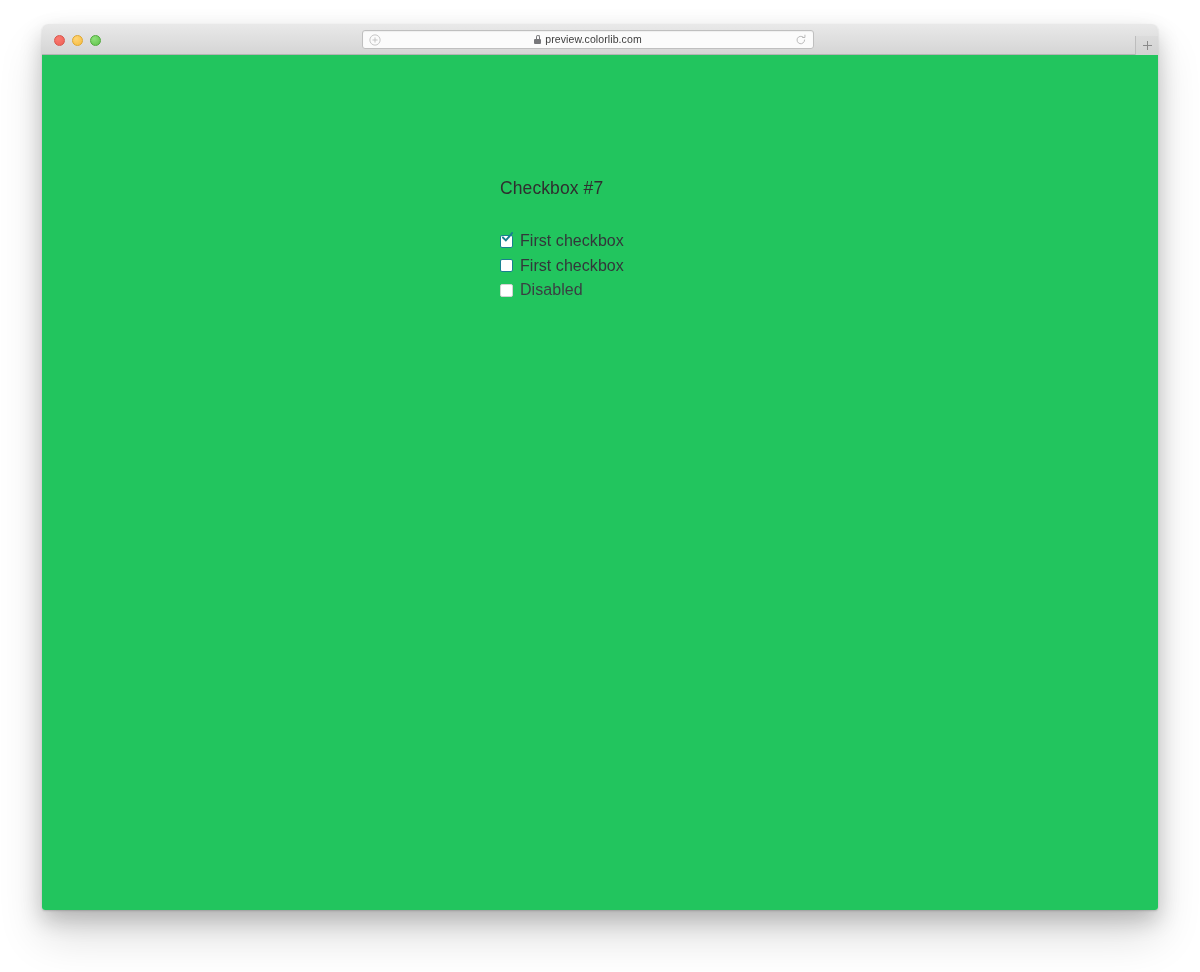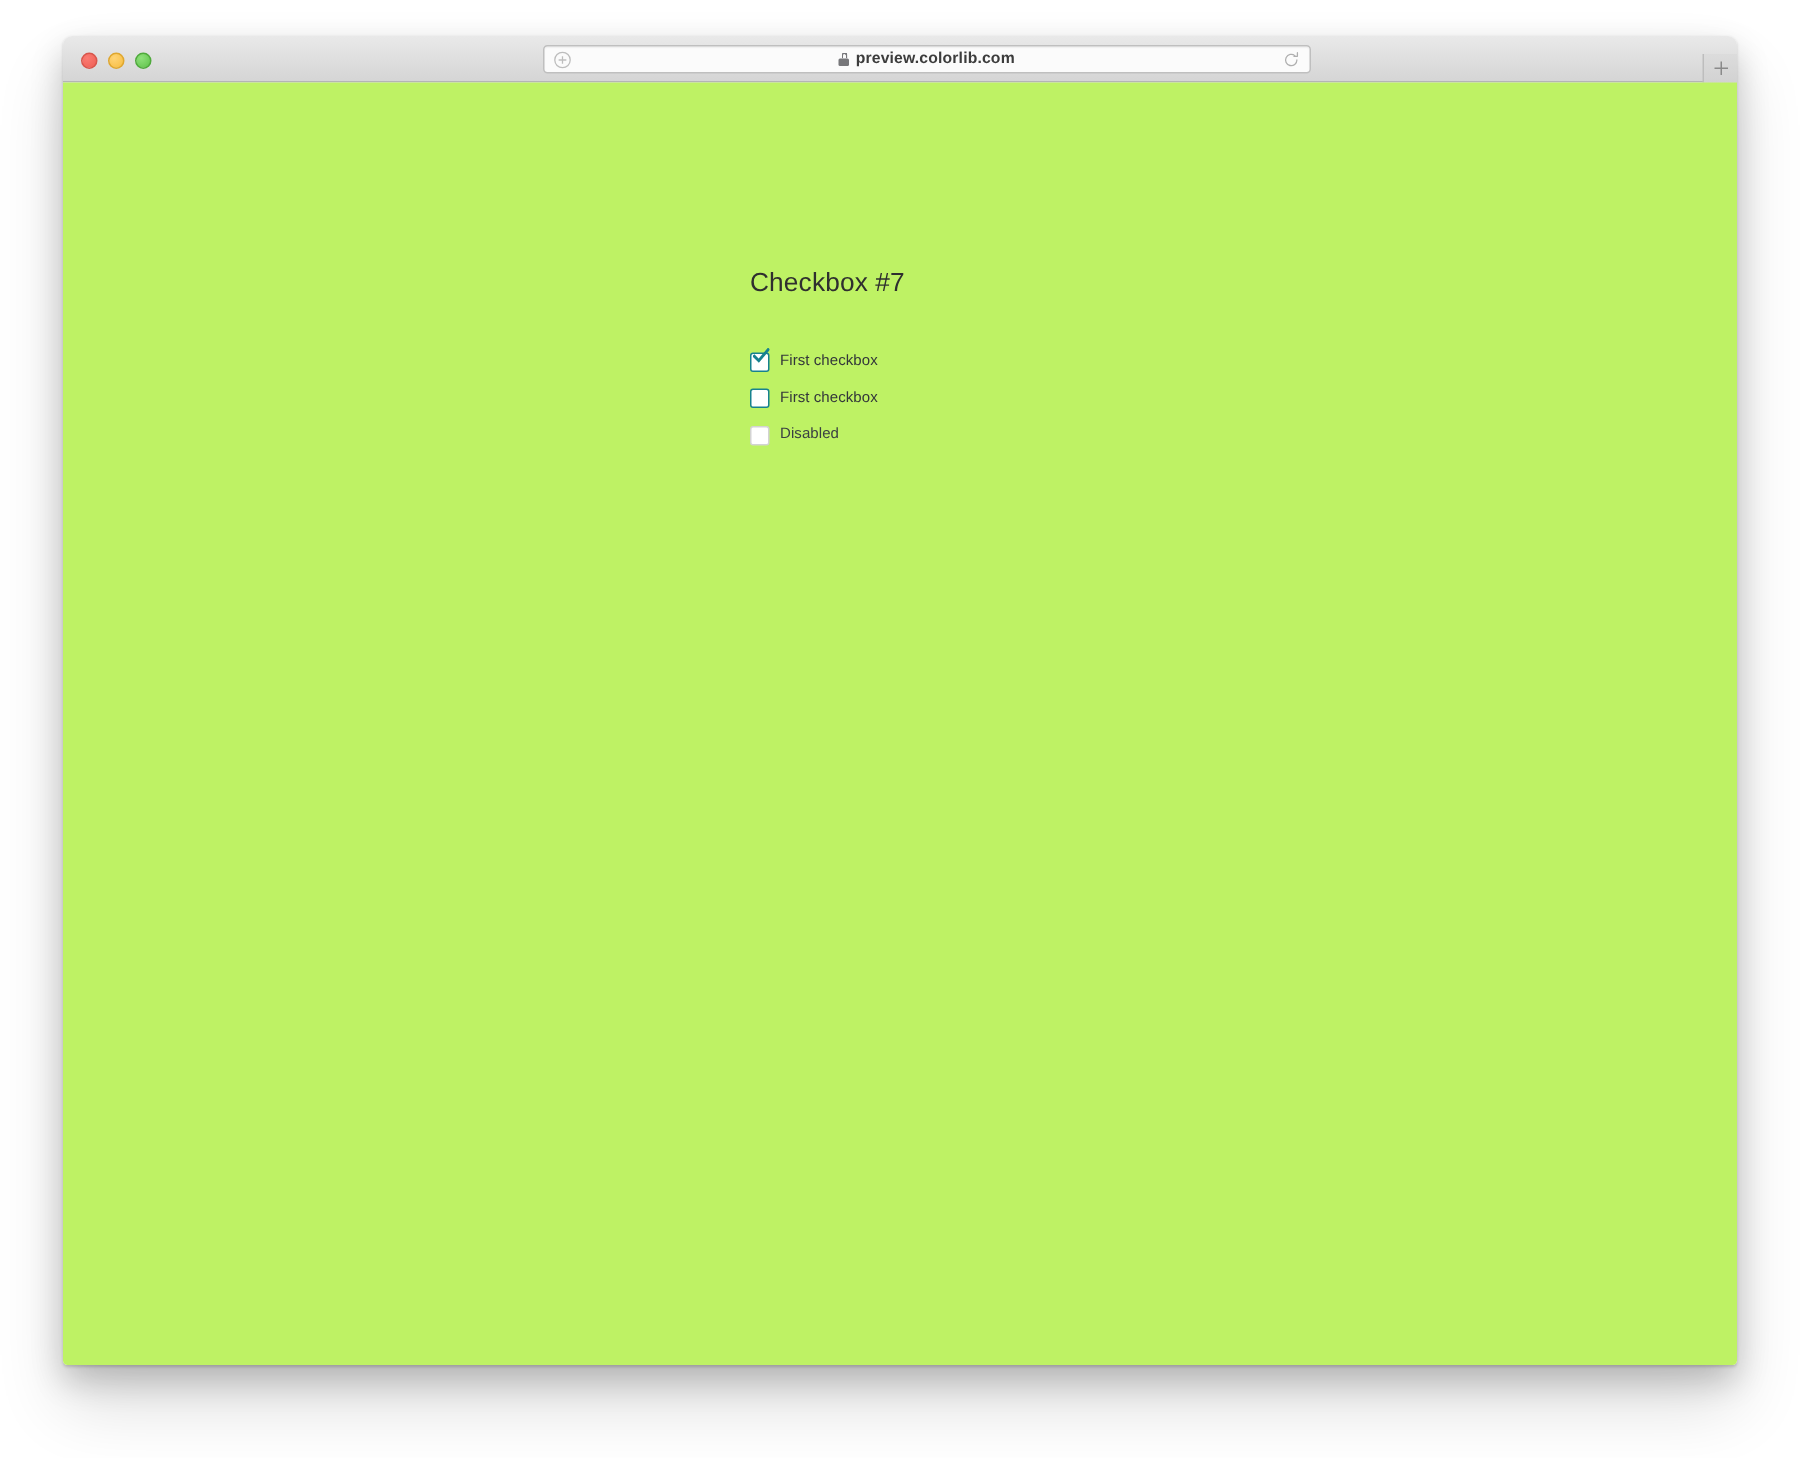--- a/index.html
+++ b/index.html
@@ -54,30 +54,29 @@
   }
   .light.red    { background: radial-gradient(circle at 35% 30%, #fb7b72, #ee5f55); border: 1px solid #d8564c; }
   .light.yellow { background: radial-gradient(circle at 35% 30%, #ffd476, #f6bc3f); border: 1px solid #dfa72f; }
   .light.green  { background: radial-gradient(circle at 35% 30%, #8ee17a, #5fc24a); border: 1px solid #4faa3c; }
 
   
   .url-bar {
     position: absolute;
     left: 320px;
     top: 6px;
-    width: 512px;
+    width: 452px;
     height: 19px;
     background: #fbfbfb;
     border: 1px solid #bfbfbf;
     border-radius: 3px;
     box-shadow: inset 0 1px 1px rgba(0,0,0,0.05);
     box-sizing: border-box;
     display: flex;
     align-items: center;
-    font-weight: bold;
   }
   .url-left-icon {
     position: absolute;
     left: 6px;
     top: 3px;
     width: 12px;
     height: 12px;
     opacity: 0.55;
   }
   .url-center {
@@ -147,21 +146,21 @@
     position: absolute;
     background: #8a8a8a;
   }
   .new-tab-btn .plus-h { width: 9px; height: 1px; }
   .new-tab-btn .plus-v { width: 1px; height: 9px; }
 
   
   .page-content {
     position: relative;
     height: calc(100% - 31px);
-    background: #bef264;
+    background: #22c55e;
     padding-left: 41px;
   }
 
   .demo-block {
     position: absolute;
     left: 458px;
     top: 123px;
     width: 420px;
   }
 
@@ -214,21 +213,21 @@
     stroke: #17818f;
     stroke-width: 2.1;
     stroke-linecap: square;
     stroke-linejoin: miter;
   }
   .cb.disabled .tick path {
     stroke: #c9c9c9;
   }
 
   .cb-label {
-    font-size: 10px;
+    font-size: 16px;
     color: #33373a;
     letter-spacing: 0.05px;
     line-height: 1;
     white-space: nowrap;
   }
   .cb-label.disabled {
     color: #3a3f42;
     text-align: center;
   }
 </style>

